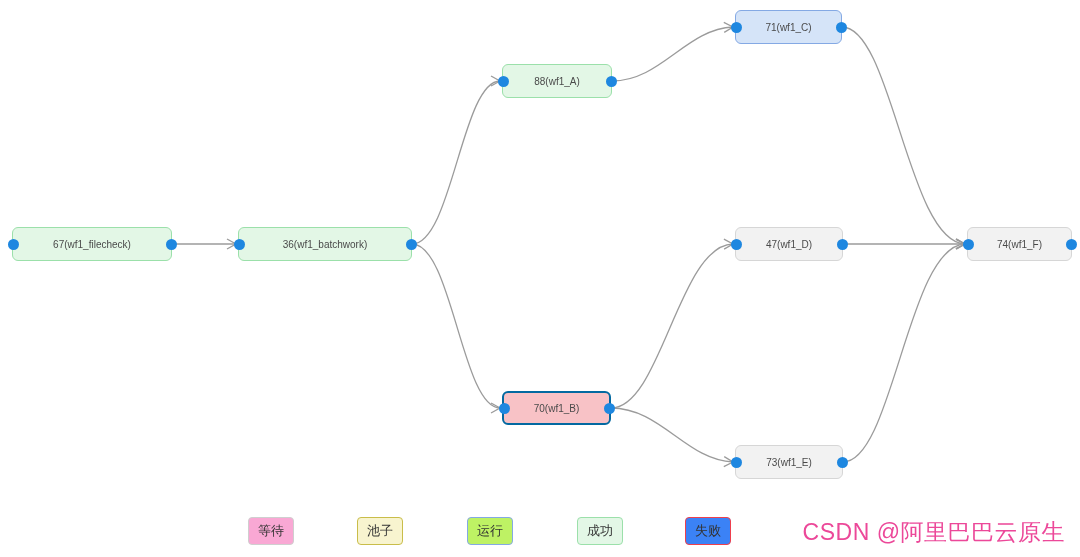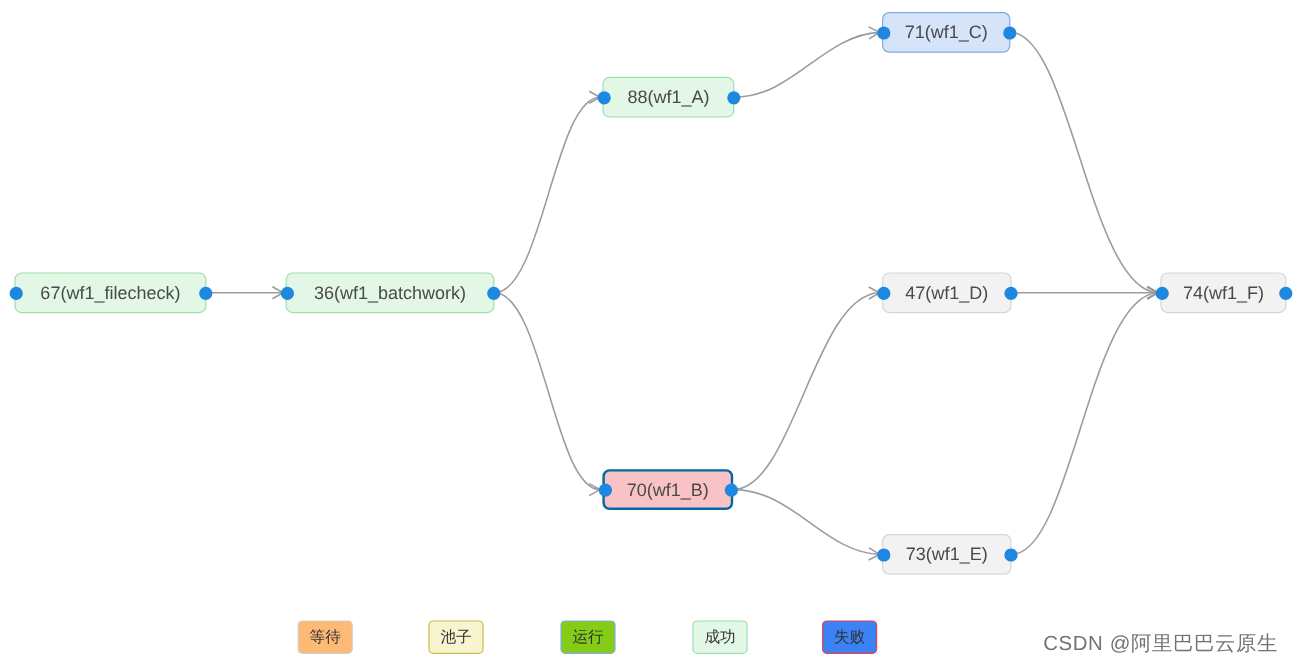--- a/index.html
+++ b/index.html
@@ -11,48 +11,48 @@
     font-family:"Liberation Sans","DejaVu Sans",sans-serif;
   }
   
   #edges{position:absolute;left:0;top:0;width:1080px;height:557px;}
   #edges path{stroke:#9b9b9b;stroke-width:1.3;fill:none;}
   
   .node{
     position:absolute;height:34px;box-sizing:border-box;
     border-radius:6px;border:1px solid #d6d6d6;background:#f2f2f2;
     display:flex;align-items:center;justify-content:center;
-    font-size:15px;color:#4a4a4a;white-space:nowrap;
+    font-size:10px;color:#4a4a4a;white-space:nowrap;
     cursor:pointer;
   }
   .node.success{background:#e3f7e6;border-color:#9be0aa;}
   .node.running{background:#d5e4f8;border-color:#84a9e4;}
   .node.failed{background:#f8c2c6;border:2px solid #0369a1;}
   .node.waiting{background:#f2f2f2;border-color:#d6d6d6;}
   .port{
     position:absolute;width:11px;height:11px;border-radius:50%;
     background:#1e87e0;top:50%;margin-top:-5.5px;
   }
   .port.in{left:-5.5px;}
   .port.out{right:-5.5px;}
   
   .legend-item{
     position:absolute;top:517px;height:28px;box-sizing:border-box;
     border-radius:4px;padding:0 9px;line-height:26px;
     font-size:13px;color:#333333;border:1px solid #cfcfcf;background:#f4f4f4;
   }
-  .legend-item.waiting{background:#fdba74;border-color:#cfcfcf;}
+  .legend-item.waiting{background:#f9a8d4;border-color:#cfcfcf;}
   .legend-item.pool{background:#f8f4cf;border:1.5px solid #c9bd4a;line-height:25px;}
-  .legend-item.running{background:#84cc16;border-color:#84a9e4;}
+  .legend-item.running{background:#bef264;border-color:#84a9e4;}
   .legend-item.success{background:#e3f7e6;border-color:#9be0aa;}
   .legend-item.failed{background:#3b82f6;border:1.5px solid #ee3f4d;line-height:25px;}
   
   #watermark{
     position:absolute;right:15px;bottom:9px;
-    font-size:17px;color:#737373;
+    font-size:23px;color:#ec4899;
     text-shadow:1px 1px 0 #ffffff;
     letter-spacing:0.5px;
   }
 </style>
 </head>
 <body>
 
 <div id="stage">
 
   <svg id="edges" width="1080" height="557" viewBox="0 0 1080 557" xmlns="http://www.w3.org/2000/svg">

